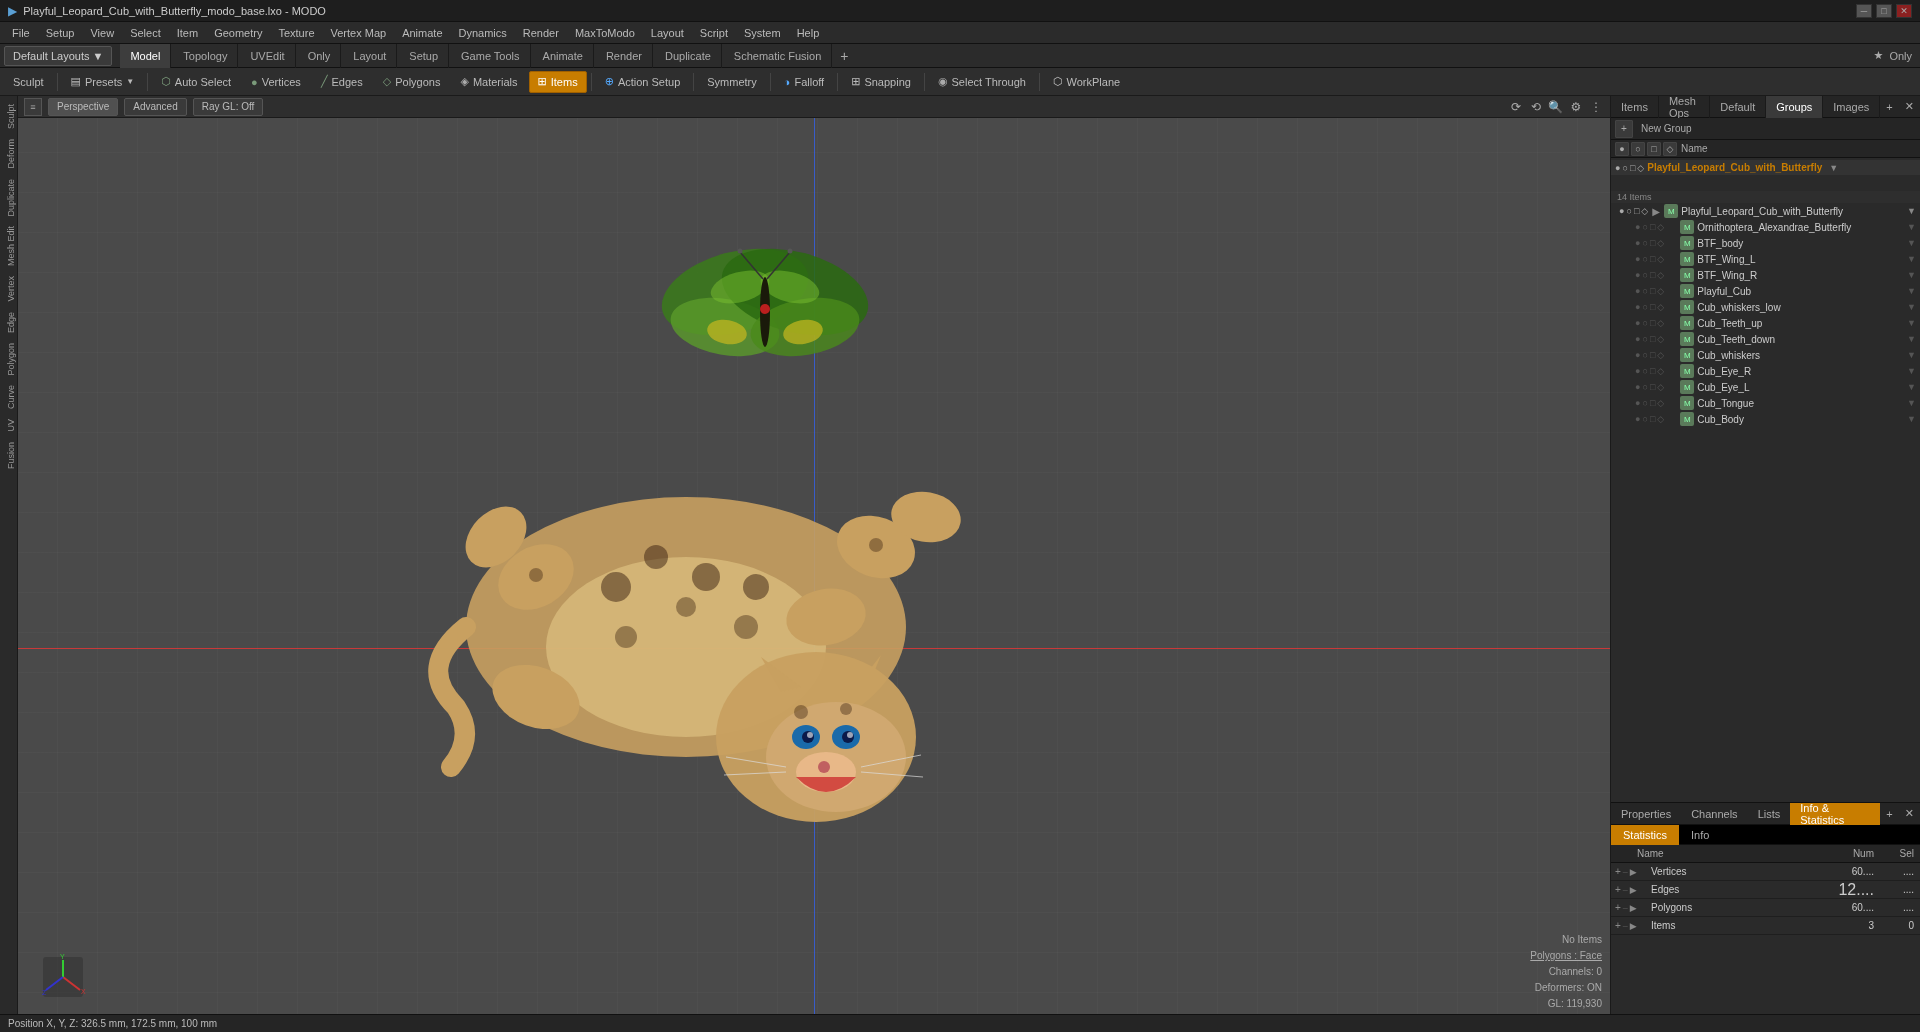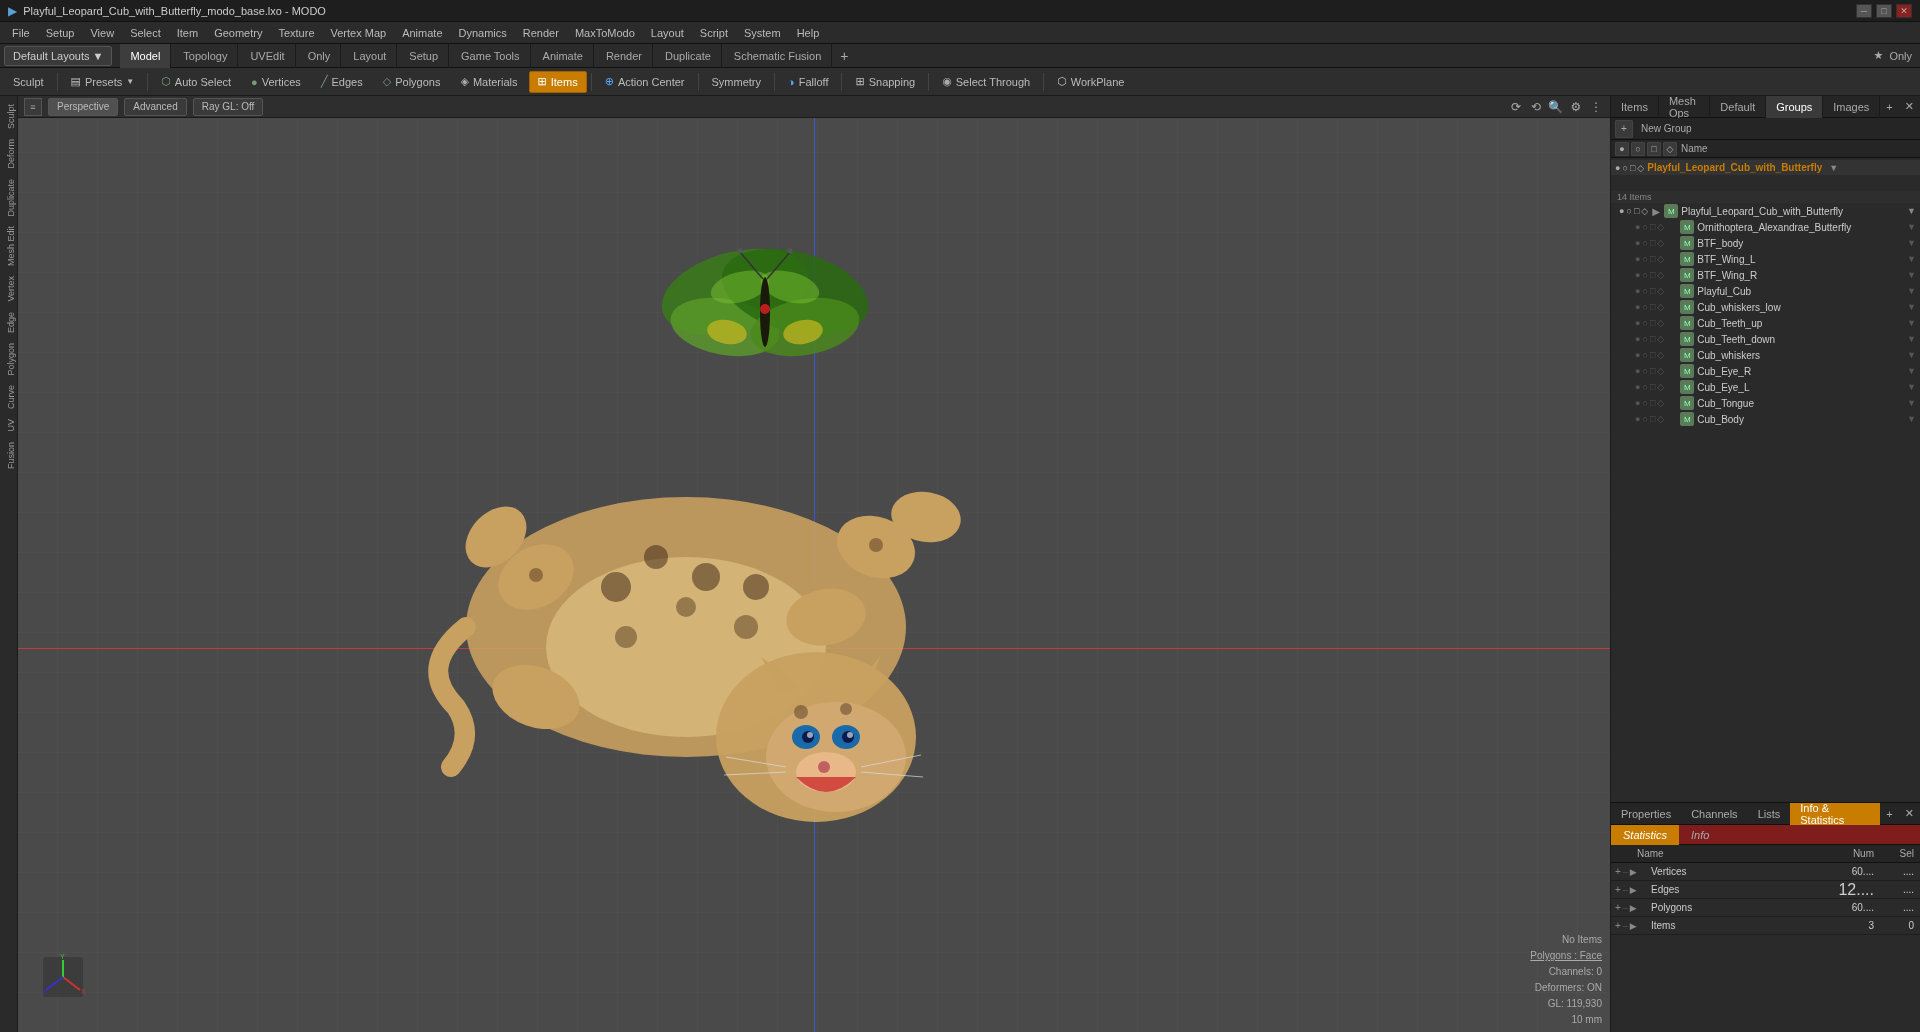--- a/index.html
+++ b/index.html
@@ -194,21 +194,21 @@
     <span style="color:#aaa;">◈</span>
     <span>Materials</span>
   </div>
   <div class="toolbar-btn active">
     <span>⊞</span>
     <span>Items</span>
   </div>
   <div class="toolbar-sep"></div>
   <div class="toolbar-btn">
     <span style="color:#5af;">⊕</span>
-    <span>Action Center</span>
+    <span>Action Setup</span>
   </div>
   <div class="toolbar-sep"></div>
   <div class="toolbar-btn">
     <span>Symmetry</span>
   </div>
   <div class="toolbar-sep"></div>
   <div class="toolbar-btn">
     <span style="color:#5af;">◑</span>
     <span>Falloff</span>
   </div>
@@ -368,20 +368,23 @@
 
           <line x1="25" y1="25" x2="25" y2="8" stroke="#33cc33" stroke-width="2"></line>
           <text x="22" y="7" fill="#33cc33" font-size="7">Y</text>
 
           <line x1="25" y1="25" x2="8" y2="38" stroke="#3333cc" stroke-width="2"></line>
           <text x="4" y="43" fill="#3333cc" font-size="7">Z</text>
         </svg>
       </div>
     </div>
 
+    <div id="viewport-status">
+      <span id="position-status">Position X, Y, Z:  326.5 mm, 172.5 mm, 100 mm</span>
+    </div>
   </div>
 
   <div id="right-panel">
 
     <div id="rpanel-tabs">
       <div class="rp-tab">Items</div>
       <div class="rp-tab">Mesh Ops</div>
       <div class="rp-tab">Default</div>
       <div class="rp-tab active">Groups</div>
       <div class="rp-tab">Images</div>
@@ -599,21 +602,21 @@
 
       <div id="brp-tabs">
         <div class="brp-tab">Properties</div>
         <div class="brp-tab">Channels</div>
         <div class="brp-tab">Lists</div>
         <div class="brp-tab active">Info &amp; Statistics</div>
         <div class="brp-tab-add">+</div>
         <div class="brp-close">✕</div>
       </div>
 
-      <div style="background:#7f1d1d;height:20px;display:flex;align-items:center;border-bottom:1px solid #111;font-style:italic;">
+      <div style="background:#000000;height:20px;display:flex;align-items:center;border-bottom:1px solid #111;">
         <div style="padding:0 12px;height:20px;display:flex;align-items:center;background:#c87d00;color:#fff;font-size:11px;cursor:pointer;">Statistics</div>
         <div style="padding:0 12px;height:20px;display:flex;align-items:center;color:#aaa;font-size:11px;cursor:pointer;">Info</div>
       </div>
 
       <div id="stats-content">
 
         <div id="stats-header">
           <div style="width:20px;"></div>
           <div style="flex:1;padding:0 6px;font-size:10px;color:#aaa;">Name</div>
           <div style="width:60px;text-align:right;padding:0 6px;font-size:10px;color:#aaa;">Num</div>

